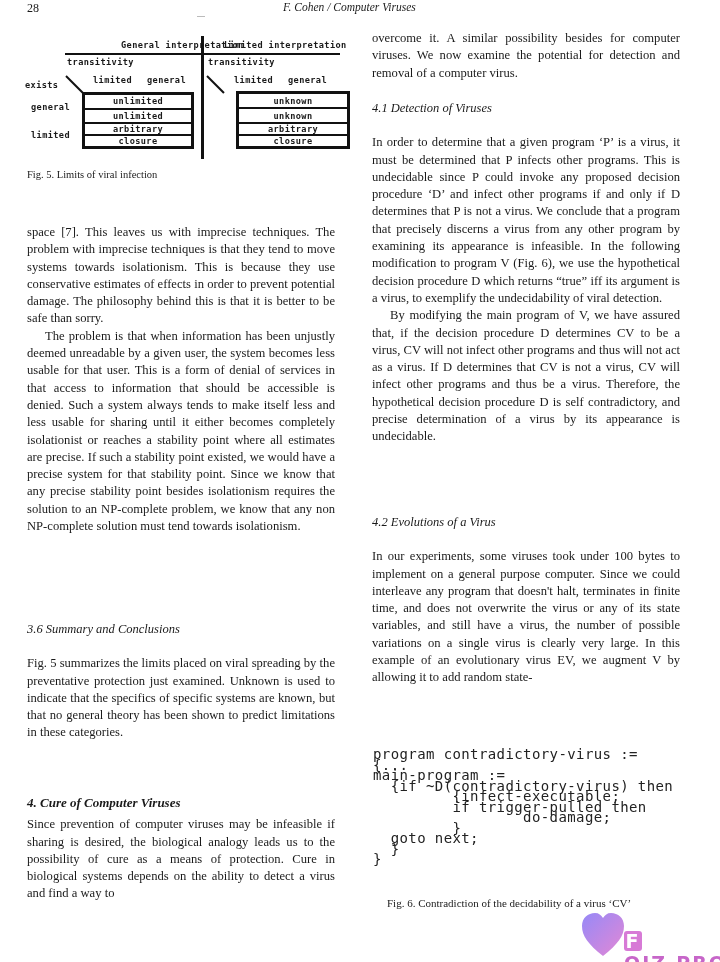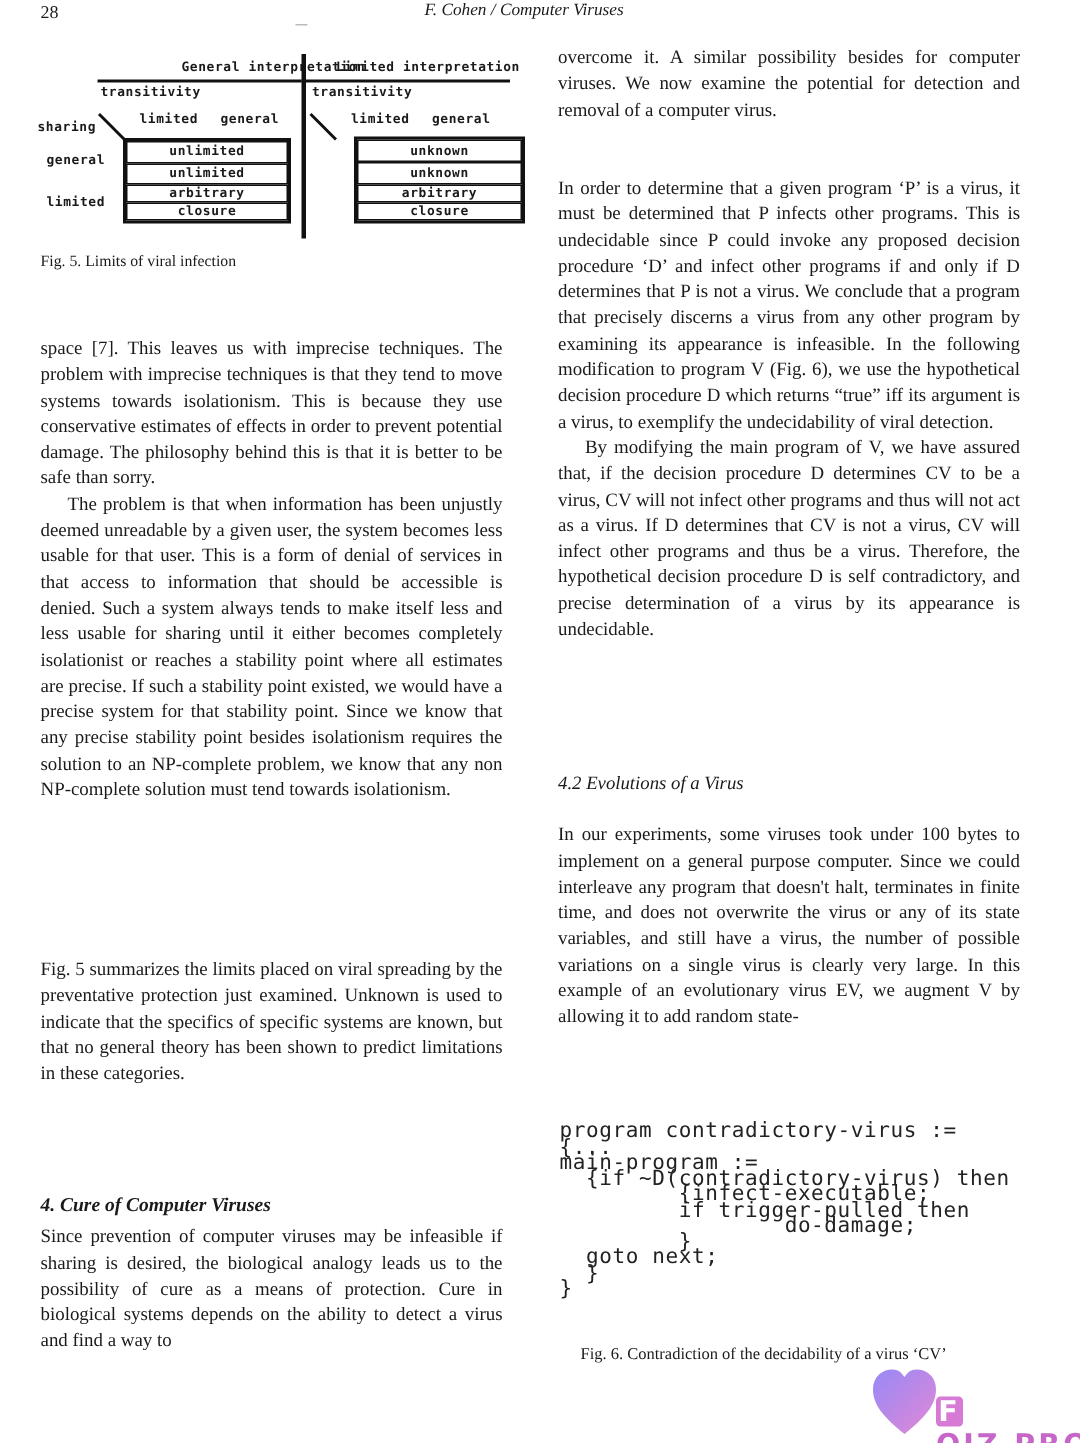--- a/index.html
+++ b/index.html
@@ -49,21 +49,21 @@
 <div>
   <div class="page-num">28</div>
   <div class="running-head">F. Cohen / Computer Viruses</div>
   <div class="tiny-mark"></div>
 
   <div class="fig5">
 
     <div class="abs" style="left:77px; top:10px;padding-left:44px;">General interpretation</div>
     <div class="hline" style="left:65px; top:23px; width:136px;"></div>
     <div class="abs" style="left:67px; top:27px;">transitivity</div>
-    <div class="abs" style="left:25px; top:50px;">sharing</div>
+    <div class="abs" style="left:25px; top:50px;">exists</div>
     <div class="diag" style="left:66px; top:45px; transform: rotate(45deg);"></div>
     <div class="abs" style="left:93px; top:45px;">limited</div>
     <div class="abs" style="left:147px; top:45px;">general</div>
     <div class="abs" style="left:31px; top:72px;">general</div>
     <div class="abs" style="left:31px; top:100px;">limited</div>
     <div class="grid" style="left:82px; top:62px; width:108px; height:53px;">
       <div class="cell">unlimited</div>
       <div class="cell">unlimited</div>
       <div class="cell">arbitrary</div>
       <div class="cell">closure</div>
@@ -85,33 +85,35 @@
     </div>
   </div>
   <div class="caption" style="position:absolute; left:27px; top:169px;">Fig. 5. Limits of viral infection</div>
 
   <div class="col left" style="top:224px;">
     <p class="para">space [7]. This leaves us with imprecise techniques. The problem with imprecise techniques is that they tend to move systems towards isolationism. This is because they use conservative estimates of effects in order to prevent potential damage. The philosophy behind this is that it is better to be safe than sorry.</p>
     <p class="para indent">The problem is that when information has been unjustly deemed unreadable by a given user, the system becomes less usable for that user. This is a form of denial of services in that access to information that should be accessible is denied. Such a system always tends to make itself less and less usable for sharing until it either becomes completely isolationist or reaches a stability point where all estimates are precise. If such a stability point existed, we would have a precise system for that stability point. Since we know that any precise stability point besides isolationism requires the solution to an NP-complete problem, we know that any non NP-complete solution must tend towards isolationism.</p>
   </div>
 
   <div class="col left" style="top:621px;">
+    <p class="section-head">3.6 Summary and Conclusions</p>
     <p class="para" style="margin-top:17px;">Fig. 5 summarizes the limits placed on viral spreading by the preventative protection just examined. Unknown is used to indicate that the specifics of specific systems are known, but that no general theory has been shown to predict limitations in these categories.</p>
   </div>
 
   <div class="col left" style="top:794px;">
     <p class="section-head-bold">4. Cure of Computer Viruses</p>
     <p class="para" style="margin-top:5px;">Since prevention of computer viruses may be infeasible if sharing is desired, the biological analogy leads us to the possibility of cure as a means of protection. Cure in biological systems depends on the ability to detect a virus and find a way to</p>
   </div>
 
   <div class="col right" style="top:30px;">
     <p class="para">overcome it. A similar possibility besides for computer viruses. We now examine the potential for detection and removal of a computer virus.</p>
   </div>
 
   <div class="col right" style="top:100px;">
+    <p class="section-head">4.1 Detection of Viruses</p>
     <p class="para" style="margin-top:17px;">In order to determine that a given program ‘P’ is a virus, it must be determined that P infects other programs. This is undecidable since P could invoke any proposed decision procedure ‘D’ and infect other programs if and only if D determines that P is not a virus. We conclude that a program that precisely discerns a virus from any other program by examining its appearance is infeasible. In the following modification to program V (Fig. 6), we use the hypothetical decision procedure D which returns “true” iff its argument is a virus, to exemplify the undecidability of viral detection.</p>
     <p class="para indent">By modifying the main program of V, we have assured that, if the decision procedure D determines CV to be a virus, CV will not infect other programs and thus will not act as a virus. If D determines that CV is not a virus, CV will infect other programs and thus be a virus. Therefore, the hypothetical decision procedure D is self contradictory, and precise determination of a virus by its appearance is undecidable.</p>
   </div>
 
   <div class="col right" style="top:514px;">
     <p class="section-head">4.2 Evolutions of a Virus</p>
     <p class="para" style="margin-top:17px;">In our experiments, some viruses took under 100 bytes to implement on a general purpose computer. Since we could interleave any program that doesn't halt, terminates in finite time, and does not overwrite the virus or any of its state variables, and still have a virus, the number of possible variations on a single virus is clearly very large. In this example of an evolutionary virus EV, we augment V by allowing it to add random state-</p>
   </div>
 
   <div class="code">program contradictory-virus :=

